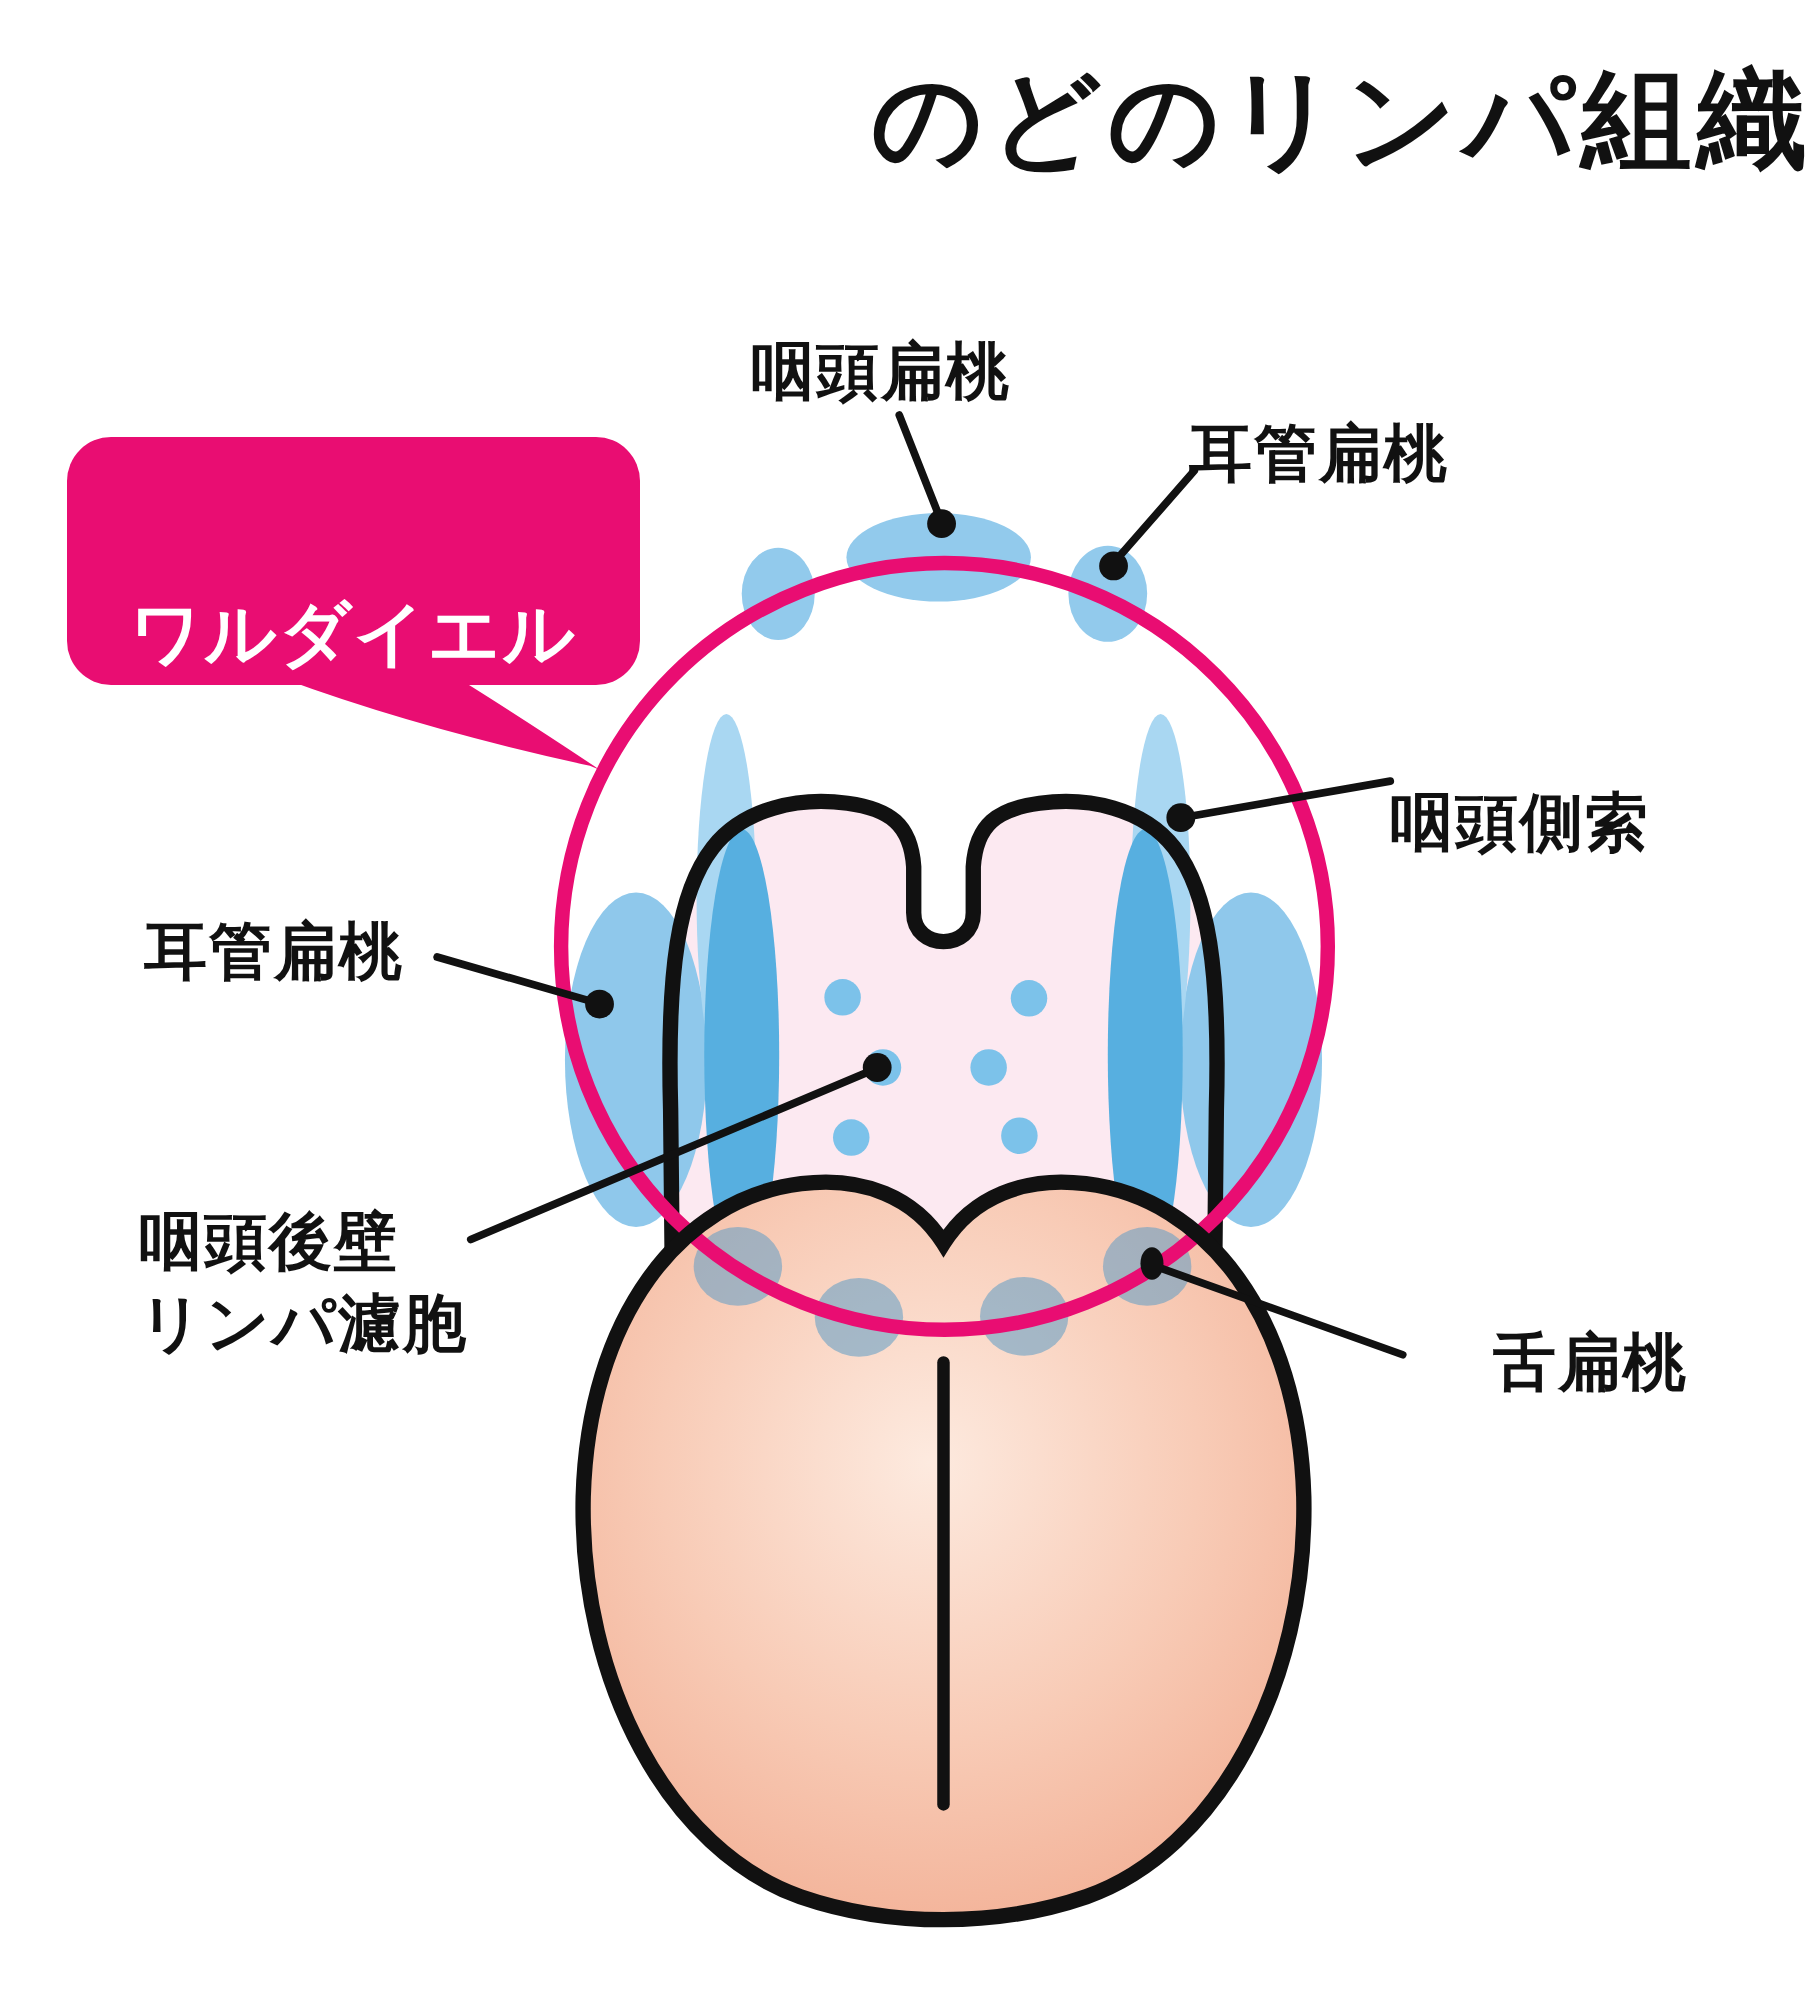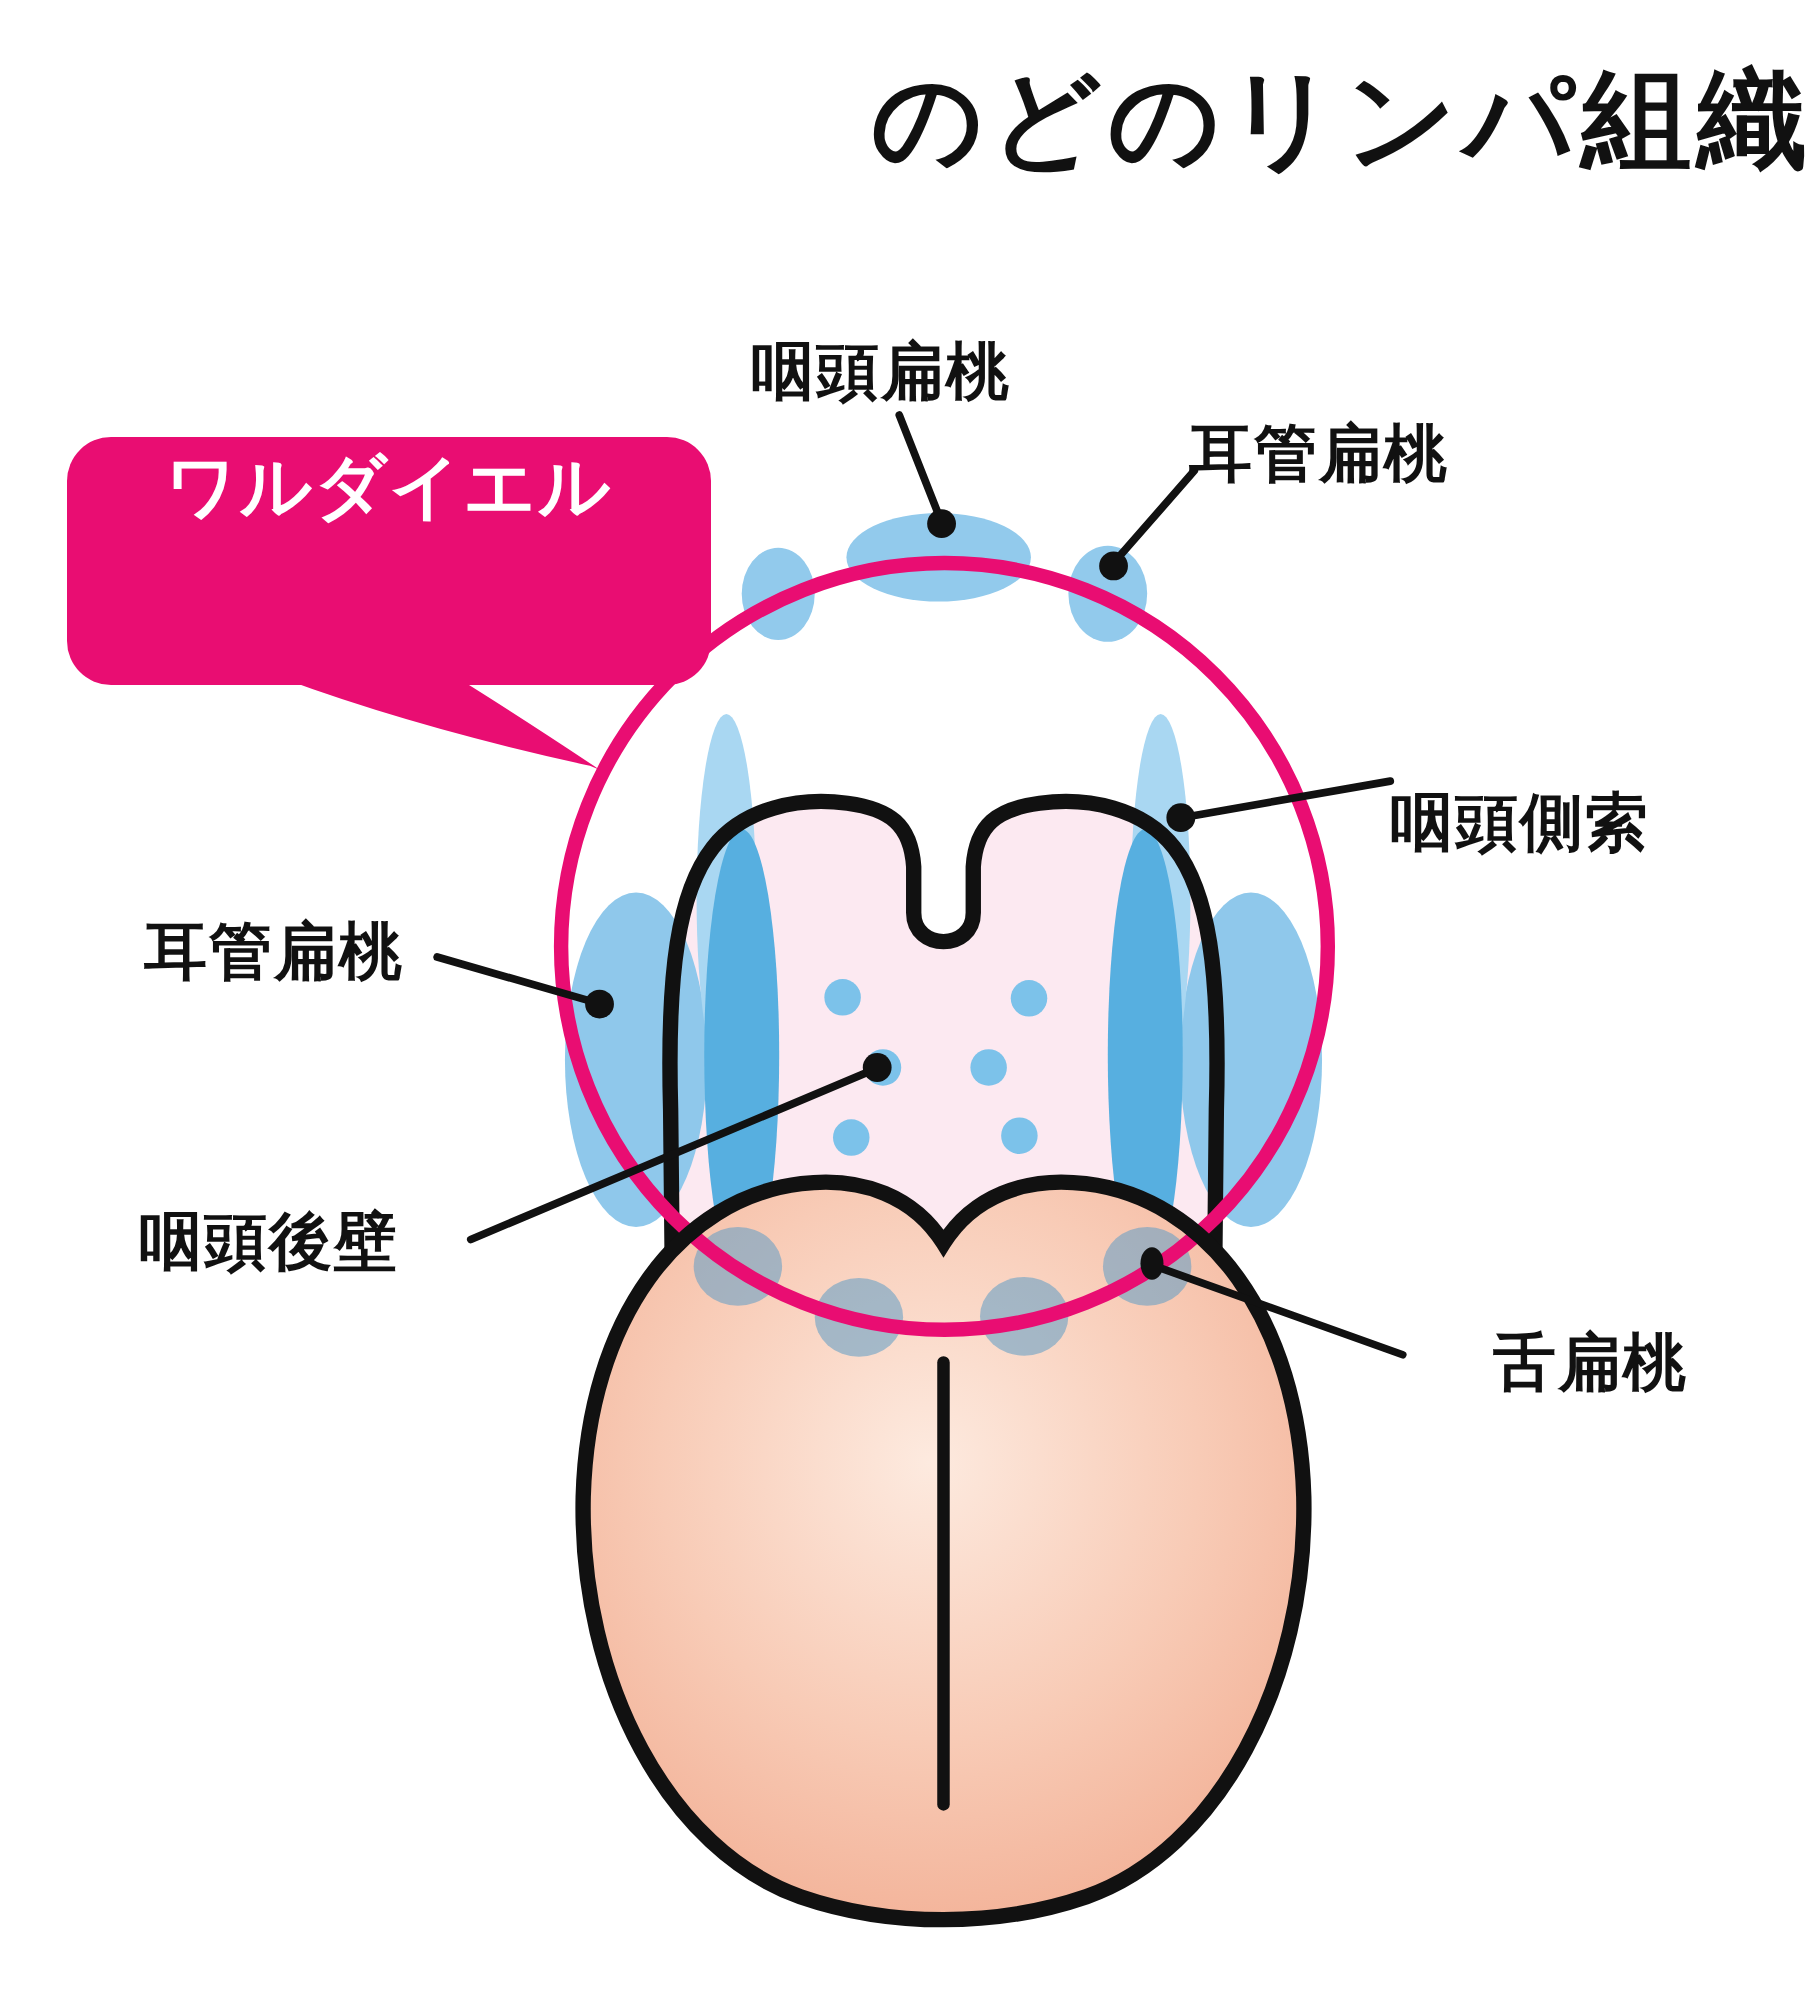--- a/index.html
+++ b/index.html
@@ -10,23 +10,23 @@
   #diagram-svg{position:absolute;left:0;top:0;z-index:1;}
   .title{
     position:absolute;top:46px;left:0;width:100%;text-align:right;
     font-size:110px;font-weight:bold;color:#111;letter-spacing:5.8px;z-index:2;
   }
   .lbl{
     position:absolute;font-size:63px;font-weight:bold;color:#111;
     white-space:nowrap;z-index:2;letter-spacing:1.9px;line-height:1.3;
   }
   .callout{
-    position:absolute;left:67px;top:437px;width:644px;height:248px;
+    position:absolute;left:67px;top:437px;width:573px;height:248px;
     background:#E90D72;border-radius:44px;z-index:2;
-    display:flex;flex-direction:column;justify-content:space-between;align-items:center;
+    display:flex;flex-direction:column;justify-content:flex-end;align-items:center;
     color:#ffffff;font-size:71px;font-weight:bold;line-height:1.42;letter-spacing:1.9px;
   }
 </style>
 </head>
 <body>
 
 <svg id="diagram-svg" width="1813" height="2011" viewBox="0 0 1887 2093" xmlns="http://www.w3.org/2000/svg">
   <defs>
     <radialGradient id="tongueGrad" cx="0.48" cy="0.38" r="0.75">
       <stop offset="0%" stop-color="#FDEADF"></stop>
@@ -132,15 +132,16 @@
 <div class="callout">
   <div>ワルダイエル</div>
 </div>
 
 <div class="lbl" style="left:751px;top:331px;text-align:right;">咽頭扁桃</div>
 <div class="lbl" style="left:1189px;top:413px;">耳管扁桃</div>
 <div class="lbl" style="left:1390px;top:782px;">咽頭側索</div>
 <div class="lbl" style="left:144px;top:911px;">耳管扁桃</div>
 <div class="lbl" style="left:139px;top:1201px;">
   <div>咽頭後壁</div>
+  <div>リンパ濾胞</div>
 </div>
 <div class="lbl" style="left:1457px;top:1322px;margin-left:36px;">舌扁桃</div>
 
 
 </body></html>

